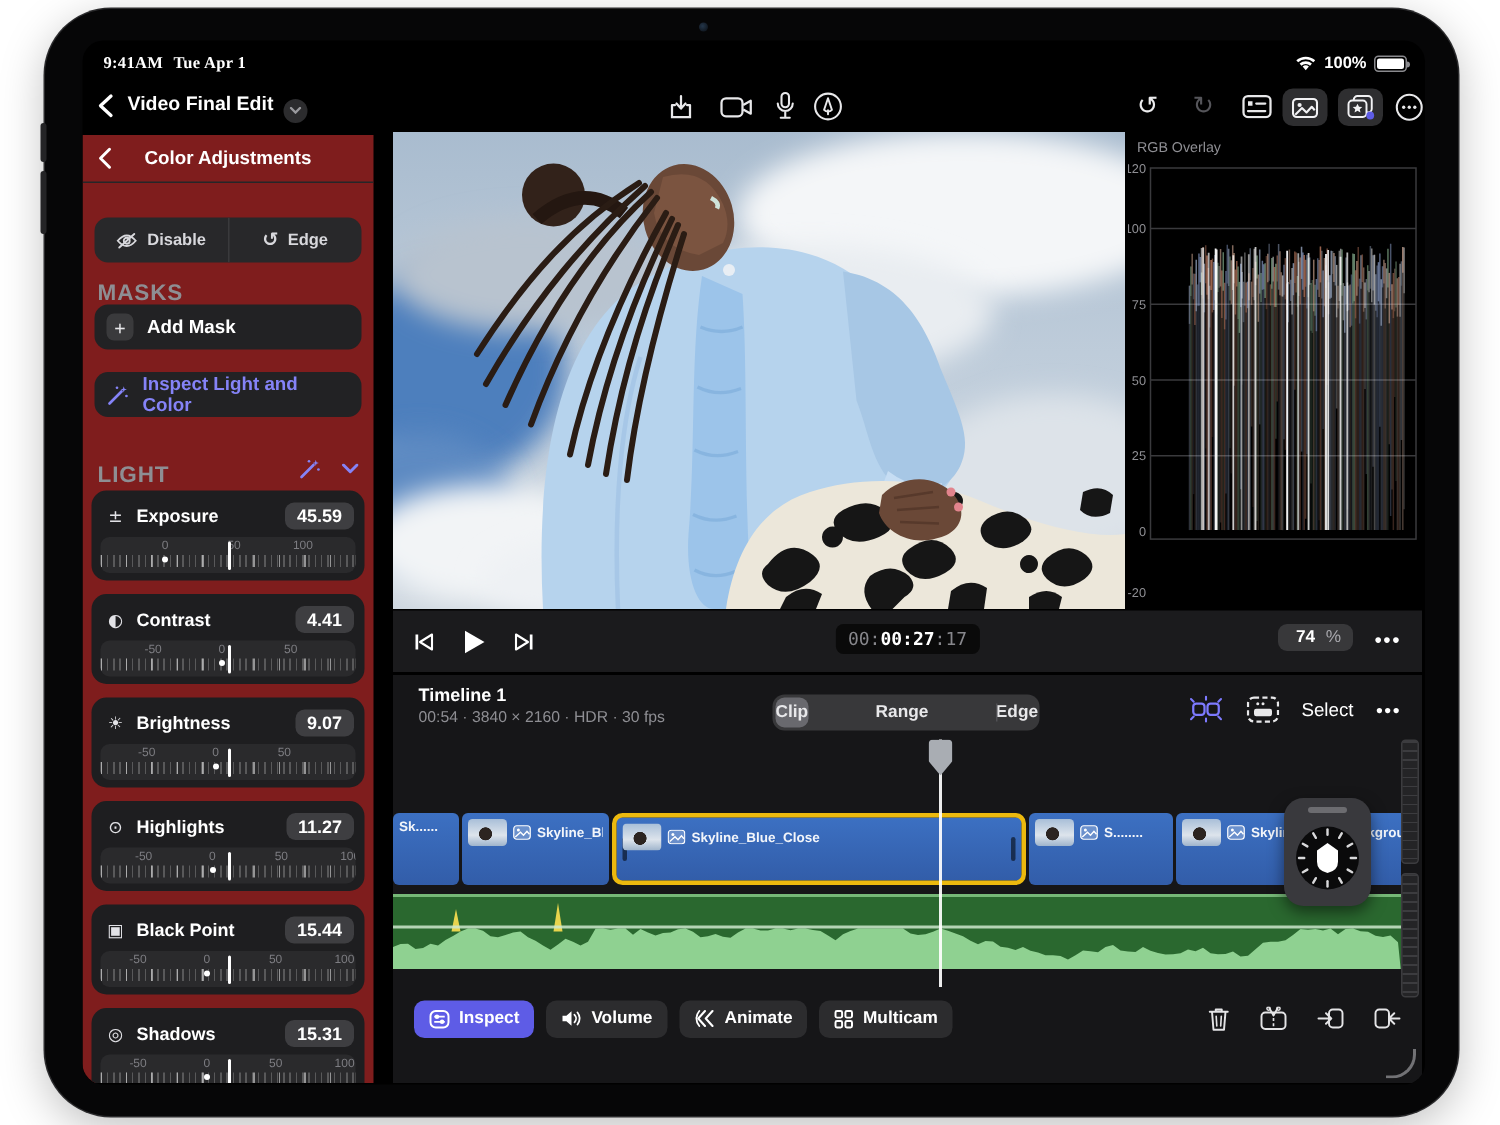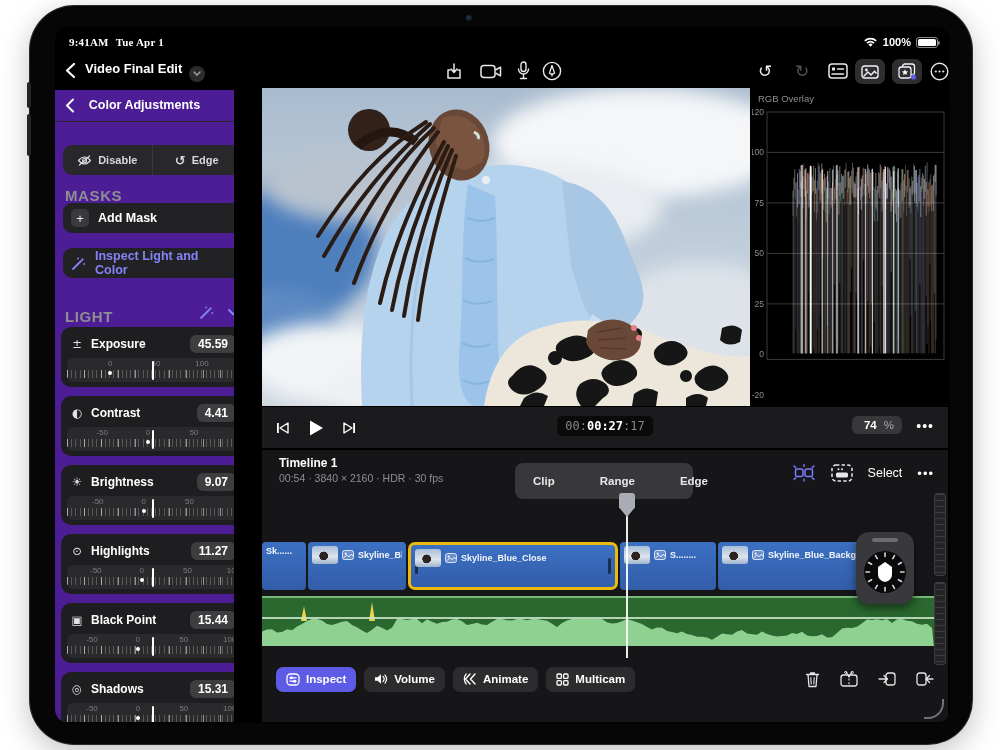--- a/index.html
+++ b/index.html
@@ -27,21 +27,21 @@
   .nav-title{left:30px;top:8px;color:#fff;font-size:13px;font-weight:700;}
   .nav-badge{display:inline-flex;align-items:center;justify-content:center;width:16px;height:16px;
     border-radius:50%;background:#2c2c2e;margin-left:7px;vertical-align:-3px;}
   .icn{display:inline-flex;align-items:center;justify-content:center;color:#e8e8ea;}
   .icn svg{display:block;}
   .icn-box{background:#2e2e30;border-radius:7px;width:30px;height:25px;}
   .glyph{font-family:"DejaVu Sans",sans-serif;}
   .undo-glyph{font-size:17px;color:#ececee;}
   .redo-glyph{font-size:17px;color:#55555a;}
   
-  .sidebar{left:0;top:63px;width:179px;height:632px;background:#4c1d95;overflow:hidden;}
+  .sidebar{left:0;top:63px;width:194px;height:632px;background:#7f1d1d;overflow:hidden;}
   .sb-header{position:absolute;left:0;top:0;width:100%;height:32px;border-bottom:1px solid #262628;}
   .sb-title{position:absolute;width:100%;text-align:center;top:8px;color:#fff;font-size:12.5px;font-weight:700;}
   .pill2{position:absolute;left:8px;top:55px;width:178px;height:30px;background:#28282a;border-radius:9px;
     display:flex;align-items:stretch;overflow:hidden;}
   .pill2 .half{flex:1;display:flex;align-items:center;justify-content:center;gap:6px;
     color:#d8d8dc;font-size:11px;font-weight:600;}
   .pill2 .half + .half{border-left:1px solid #3a3a3c;}
   .sec-label{position:absolute;left:10px;color:#8e8e93;font-size:15px;font-weight:600;letter-spacing:.6px;}
   .card-btn{position:absolute;left:8px;width:178px;height:30px;background:#222224;border-radius:9px;
     display:flex;align-items:center;gap:9px;padding:0 8px;color:#fff;font-size:12.5px;font-weight:600;}
@@ -77,21 +77,21 @@
   .timecode b{color:#fff;font-weight:700;}
   .zoom-box{position:absolute;right:46px;top:9px;background:#38383a;border-radius:6px;padding:3px 8px;
     font-size:11.5px;color:#fff;font-weight:700;}
   .zoom-box span{color:#a8a8ad;font-weight:400;margin-left:3px;}
   .player .dots{position:absolute;right:14px;top:11px;color:#fff;font-size:14px;letter-spacing:1px;}
   
   .timeline{left:207px;top:423px;width:686px;height:272px;background:#161618;}
   .tl-name{position:absolute;left:17px;top:6px;color:#fff;font-size:12px;font-weight:700;}
   .tl-meta{position:absolute;left:17px;top:22px;color:#8e8e93;font-size:10.5px;}
   .seg{position:absolute;left:253px;top:13px;width:178px;height:24px;background:#38383a;border-radius:8px;
-    display:flex;padding:18px;gap:45px;}
+    display:flex;padding:2px;gap:45px;}
   .seg .opt{flex:1;display:flex;align-items:center;justify-content:center;color:#e8e8ea;font-size:11.5px;
     font-weight:600;border-radius:6px;position:relative;}
   .seg .opt.active{background:#69696e;}
   .seg .opt.div:before{content:"";position:absolute;left:0;top:4px;bottom:4px;width:1px;background:#515155;}
   .tl-right{position:absolute;right:14px;top:13px;display:flex;align-items:center;gap:15px;}
   .select-label{color:#fff;font-size:12.5px;}
   .tl-dots{color:#fff;font-size:13px;letter-spacing:1px;}
   .ruler{position:absolute;left:0;top:43px;width:672px;height:24px;
     background-image:repeating-linear-gradient(90deg,rgba(235,235,240,.35) 0 1px,transparent 1px 38.2px),
                      repeating-linear-gradient(90deg,rgba(235,235,240,.15) 0 1px,transparent 1px 7.64px);
@@ -882,21 +882,21 @@
             <div class="inner">
               <span class="thumb"></span>
               <svg class="ph-badge" width="12" height="10" viewBox="0 0 12 10">
                 <rect x=".5" y=".5" width="11" height="9" rx="2" fill="rgba(255,255,255,.25)" stroke="#fff" stroke-width=".8"></rect>
                 <circle cx="3.6" cy="3.4" r="1" fill="#fff"></circle>
                 <path d="M1.5 8 L5 4.8 l2 2 2.3-2.6 1.7 2" fill="none" stroke="#fff" stroke-width=".9"></path>
               </svg>
               <span class="clabel">Skyline_Blue_Wide</span>
             </div>
           </div>
-          <div class="clip selected" style="width: 210px; text-decoration: underline;">
+          <div class="clip selected" style="width: 276px; text-decoration: underline;">
             <div class="inner">
               <span class="thumb"></span>
               <svg class="ph-badge" width="12" height="10" viewBox="0 0 12 10">
                 <rect x=".5" y=".5" width="11" height="9" rx="2" fill="rgba(255,255,255,.25)" stroke="#fff" stroke-width=".8"></rect>
                 <circle cx="3.6" cy="3.4" r="1" fill="#fff"></circle>
                 <path d="M1.5 8 L5 4.8 l2 2 2.3-2.6 1.7 2" fill="none" stroke="#fff" stroke-width=".9"></path>
               </svg>
               <span class="clabel">Skyline_Blue_Close</span>
             </div>
           </div>

